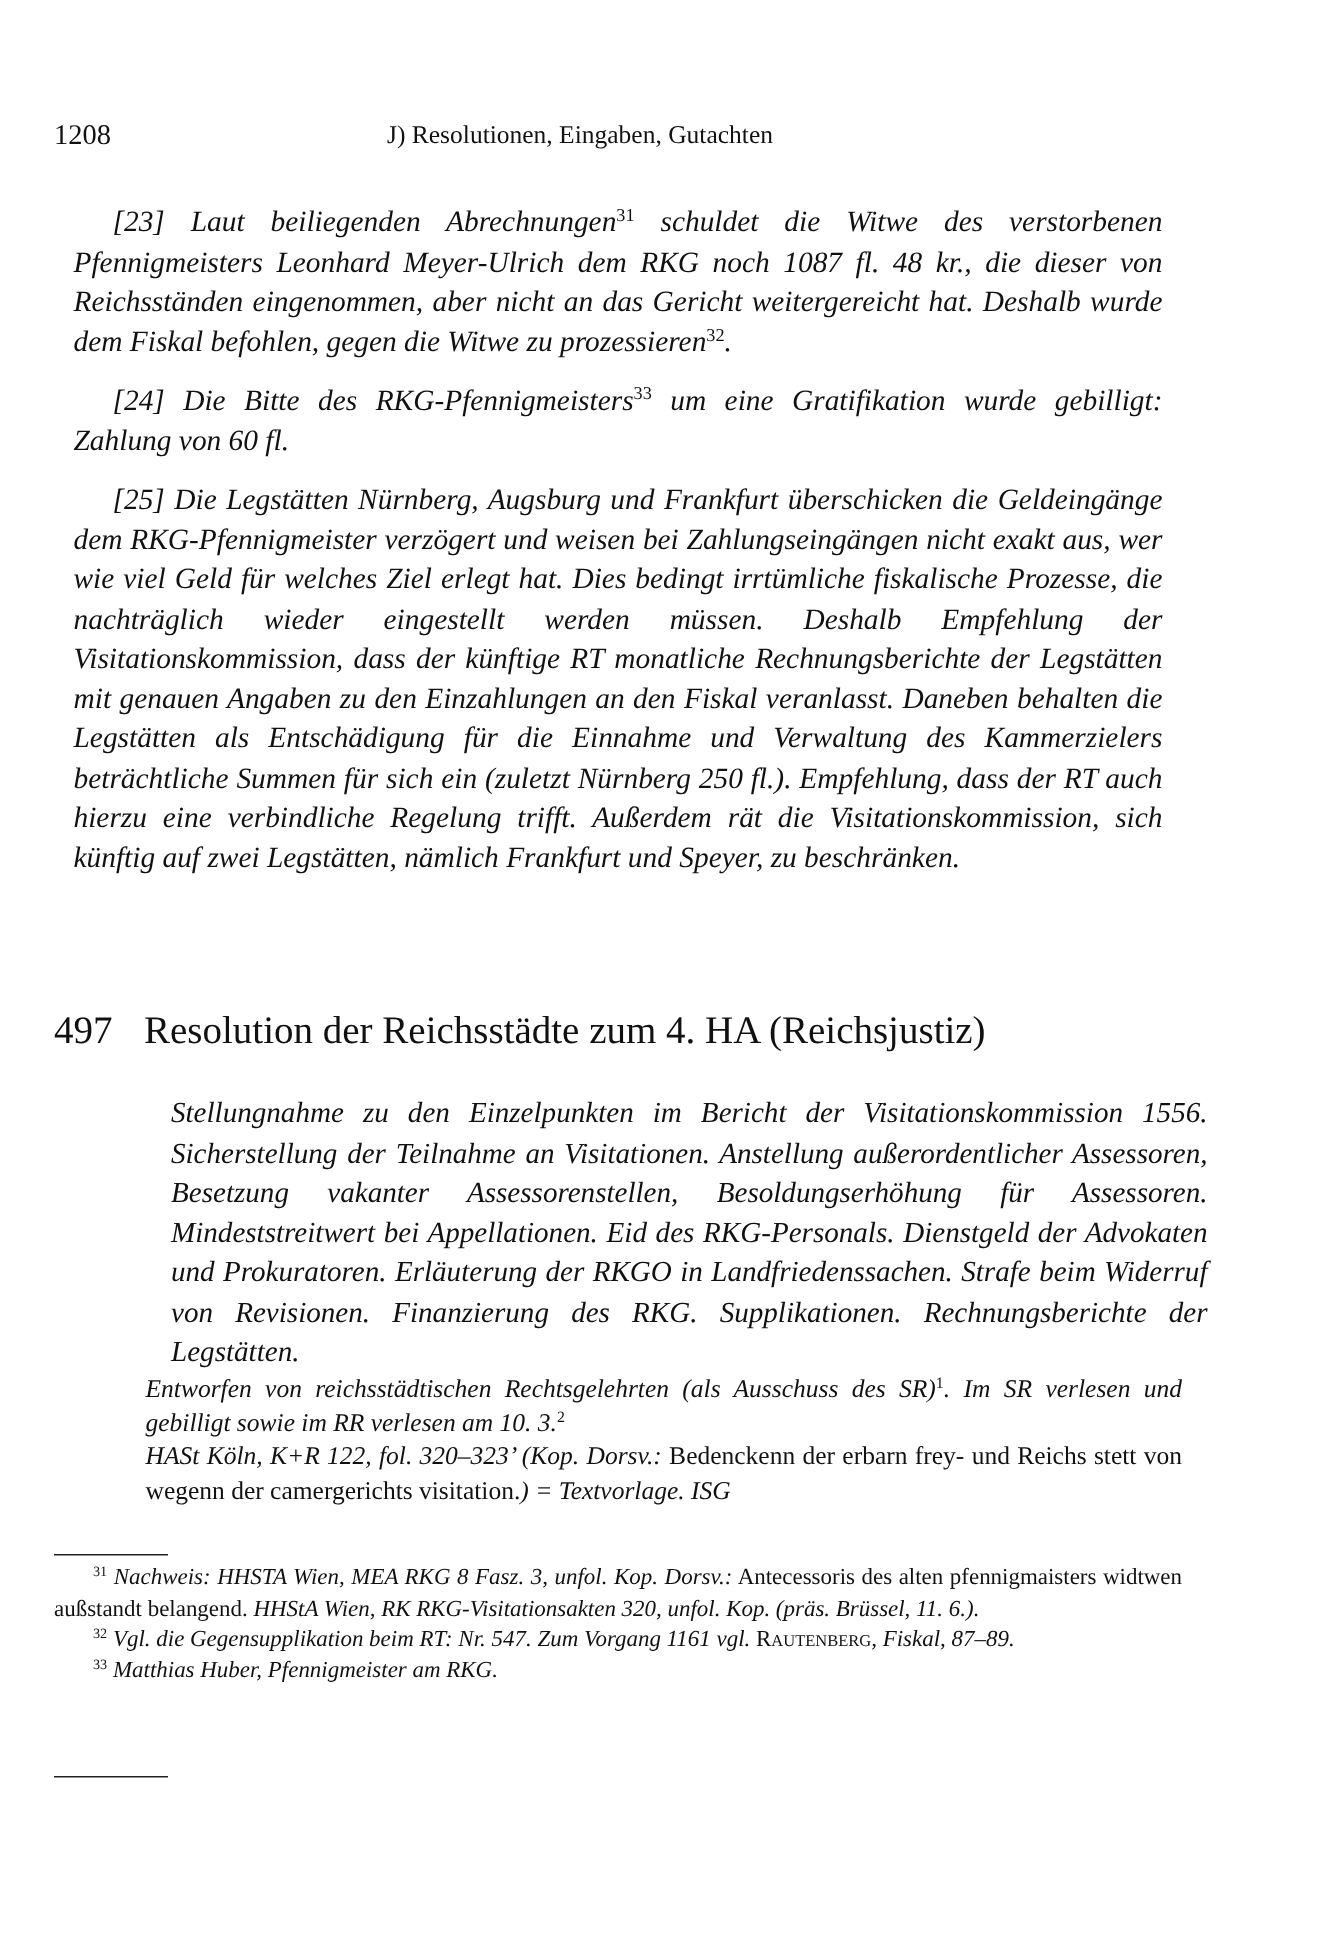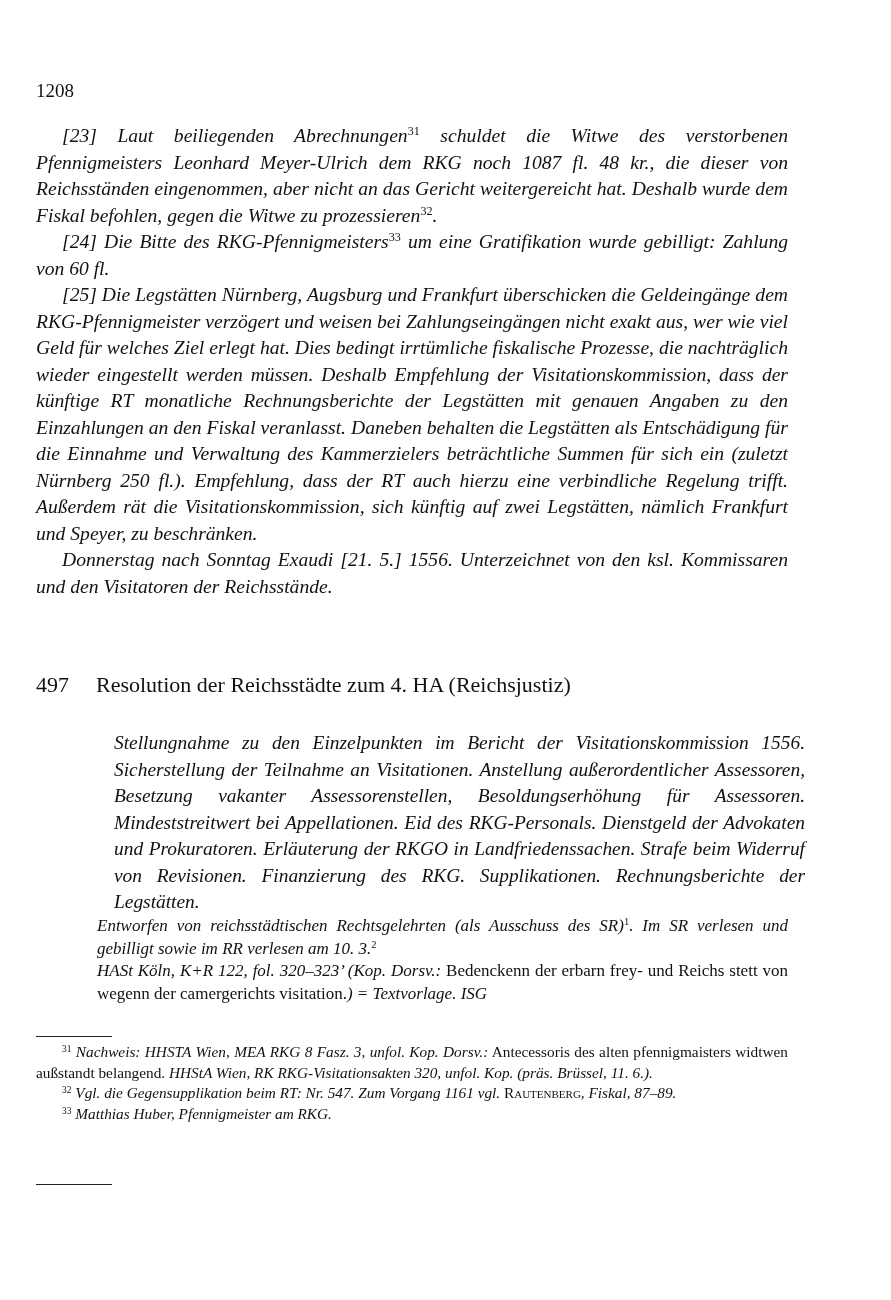--- a/index.html
+++ b/index.html
@@ -4,54 +4,54 @@
 <style>
   html, body { margin:0; padding:0; background:#ffffff; }
   body { width:891px; height:1300px; position:relative; overflow:hidden;
          font-family:"Liberation Serif","DejaVu Serif",serif; color:#111; }
   .page { position:absolute; left:0; top:0; width:789px; height:1300px; }
   .hdr { position:absolute; top:80px; left:36px; width:752px; height:26px; font-size:19px; }
   .hdr .num { position:absolute; left:0; top:0; }
   .hdr .run { position:absolute; left:222px; top:0; font-size:17px; }
   .body { position:absolute; left:36px; width:752px; font-size:19.6px; line-height:26.5px;
           font-style:italic; text-align:justify; }
-  .para { margin:0; text-indent:26px; }
+  .para { margin:13px; text-indent:26px; }
   sup { font-size:0.62em; line-height:0; vertical-align:0.55em; font-style:normal; }
-  .sec-title { position:absolute; left:36px; top:672px; font-size:22px; font-style:normal; }
+  .sec-title { position:absolute; left:36px; top:672px; font-size:26px; font-style:normal; }
   .sec-title .n { display:inline-block; width:60px; }
   .summary { position:absolute; left:97px; top:713px; width:691px; font-size:19.4px;
              line-height:26.5px; font-style:italic; text-align:justify; margin:17px; }
   .source { position:absolute; left:97px; top:915px; width:691px; font-size:17px;
             line-height:22.5px; text-align:justify; margin:0; }
   .source .it { font-style:italic; }
   .rule { position:absolute; left:36px; width:76px; height:0; border-top:1.2px solid #222; }
   .fn { position:absolute; left:36px; width:752px; font-size:15.3px; line-height:20.5px;
         text-align:justify; margin:0; }
   .fn p { margin:0; text-indent:26px; }
   .fn .it { font-style:italic; }
   .sc { font-variant:small-caps;margin-top:45px; }
 </style>
 </head>
 <body>
 
 <div class="page">
 
   <div class="hdr">
     <span class="num">1208</span>
+    <span class="run">J) Resolutionen, Eingaben, Gutachten</span>
   </div>
 
   <div class="body" style="top:123px;">
     <p class="para">
       <span>[23] Laut beiliegenden Abrechnungen</span><sup>31</sup><span> schuldet die Witwe des verstorbenen Pfennigmeisters Leonhard Meyer-Ulrich dem RKG noch 1087 fl. 48 kr., die dieser von Reichsständen eingenommen, aber nicht an das Gericht weitergereicht hat. Deshalb wurde dem Fiskal befohlen, gegen die Witwe zu prozessieren</span><sup>32</sup><span>.</span>
     </p>
     <p class="para">
       <span>[24] Die Bitte des RKG-Pfennigmeisters</span><sup>33</sup><span> um eine Gratifikation wurde gebilligt: Zahlung von 60 fl.</span>
     </p>
     <p class="para">[25] Die Legstätten Nürnberg, Augsburg und Frankfurt überschicken die Geldeingänge dem RKG-Pfennigmeister verzögert und weisen bei Zahlungseingängen nicht exakt aus, wer wie viel Geld für welches Ziel erlegt hat. Dies bedingt irrtümliche fiskalische Prozesse, die nachträglich wieder eingestellt werden müssen. Deshalb Empfehlung der Visitationskommission, dass der künftige RT monatliche Rechnungsberichte der Legstätten mit genauen Angaben zu den Einzahlungen an den Fiskal veranlasst. Daneben behalten die Legstätten als Entschädigung für die Einnahme und Verwaltung des Kammerzielers beträchtliche Summen für sich ein (zuletzt Nürnberg 250 fl.). Empfehlung, dass der RT auch hierzu eine verbindliche Regelung trifft. Außerdem rät die Visitationskommission, sich künftig auf zwei Legstätten, nämlich Frankfurt und Speyer, zu beschränken.</p>
-    <p class="para">Donnerstag nach Sonntag Exaudi [21. 5.] 1556. Unterzeichnet von den ksl. Kommissaren und den Visitatoren der Reichsstände.</p>
   </div>
 
   <div class="sec-title">
     <span class="n">497</span><span>Resolution der Reichsstädte zum 4. HA (Reichsjustiz)</span>
   </div>
 
   <p class="summary">Stellungnahme zu den Einzelpunkten im Bericht der Visitationskommission 1556. Sicherstellung der Teilnahme an Visitationen. Anstellung außerordentlicher Assessoren, Besetzung vakanter Assessorenstellen, Besoldungserhöhung für Assessoren. Mindeststreitwert bei Appellationen. Eid des RKG-Personals. Dienstgeld der Advokaten und Prokuratoren. Erläuterung der RKGO in Landfriedenssachen. Strafe beim Widerruf von Revisionen. Finanzierung des RKG. Supplikationen. Rechnungsberichte der Legstätten.</p>
 
   <p class="source">
     <span class="it">Entworfen von reichsstädtischen Rechtsgelehrten (als Ausschuss des SR)</span><sup>1</sup><span class="it">. Im SR verlesen und gebilligt sowie im RR verlesen am 10. 3.</span><sup>2</sup><br>

